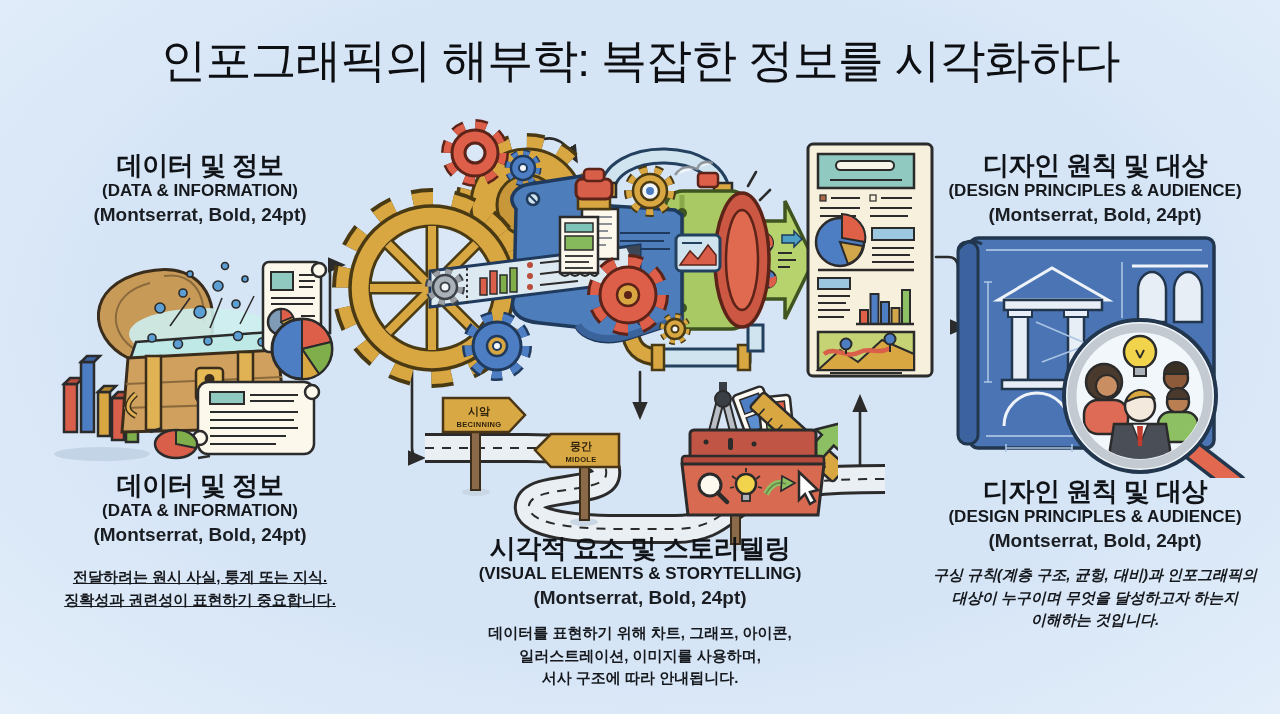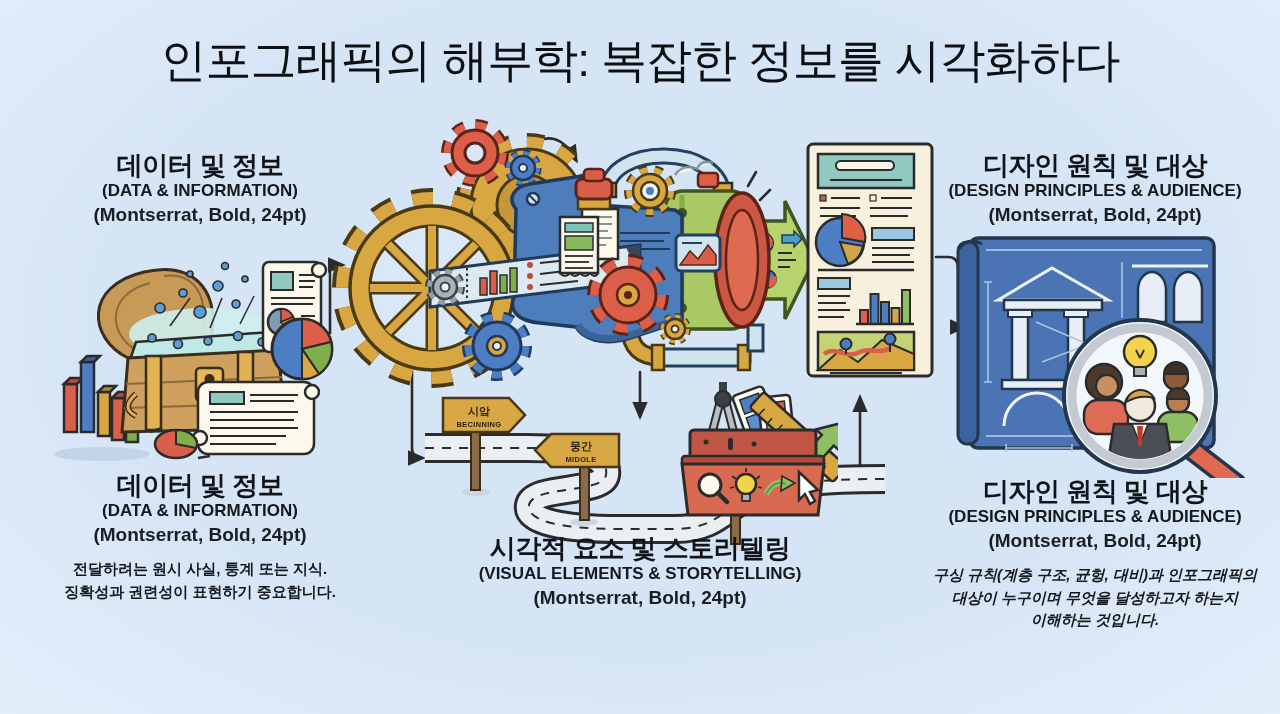--- a/index.html
+++ b/index.html
@@ -587,30 +587,35 @@
       <polygon points="114,104 127,111 113,119" fill="#8cc063" stroke="#2b2b2b" stroke-width="1.6"></polygon>
       <path d="M 98,122 Q 106,107 118,112" fill="none" stroke="#2b2b2b" stroke-width="1.4" opacity="0.4"></path>
     </g>
     <polygon points="131,100 131,128 137,122 142,132 147,129 142,120 150,118" fill="#ffffff" stroke="#2b2b2b" stroke-width="2.5"></polygon>
   </svg>
 
   <div class="abs label-block" style="left:35px;top:470px;width:330px;">
     <div class="h-ko">데이터 및 정보</div>
     <div class="h-en">(DATA &amp; INFORMATION)</div>
     <div class="h-font">(Montserrat, Bold, 24pt)</div>
-    <div class="body-text" style="margin-top:12px;">
+    <div class="body-text" style="margin-top:20px;text-decoration:underline;">
       <div>전달하려는 원시 사실, 퉁계 또는 지식.</div>
       <div>징확성과 권련성이 표현하기 중요합니다.</div>
     </div>
   </div>
 
   <div class="abs label-block" style="left:415px;top:533px;width:450px;">
     <div class="h-ko">시각적 요소 및 스토리텔링</div>
     <div class="h-en">(VISUAL ELEMENTS &amp; STORYTELLING)</div>
     <div class="h-font">(Montserrat, Bold, 24pt)</div>
+    <div class="body-text" style="margin-top:13px;">
+      <div>데이터를 표현하기 위해 차트, 그래프, 아이콘,</div>
+      <div>일러스트레이션, 이미지를 사용하며,</div>
+      <div>서사 구조에 따라 안내됩니다.</div>
+    </div>
   </div>
 
   <div class="abs label-block" style="left:915px;top:476px;width:360px;">
     <div class="h-ko">디자인 원칙 및 대상</div>
     <div class="h-en">(DESIGN PRINCIPLES &amp; AUDIENCE)</div>
     <div class="h-font">(Montserrat, Bold, 24pt)</div>
     <div class="body-text" style="margin-top:12px;font-style:italic;">
       <div>구싱 규칙(계층 구조, 균헝, 대비)과 인포그래픽의</div>
       <div>대상이 누구이며 무엇을 달성하고자 하는지</div>
       <div>이해하는 것입니다.</div>

